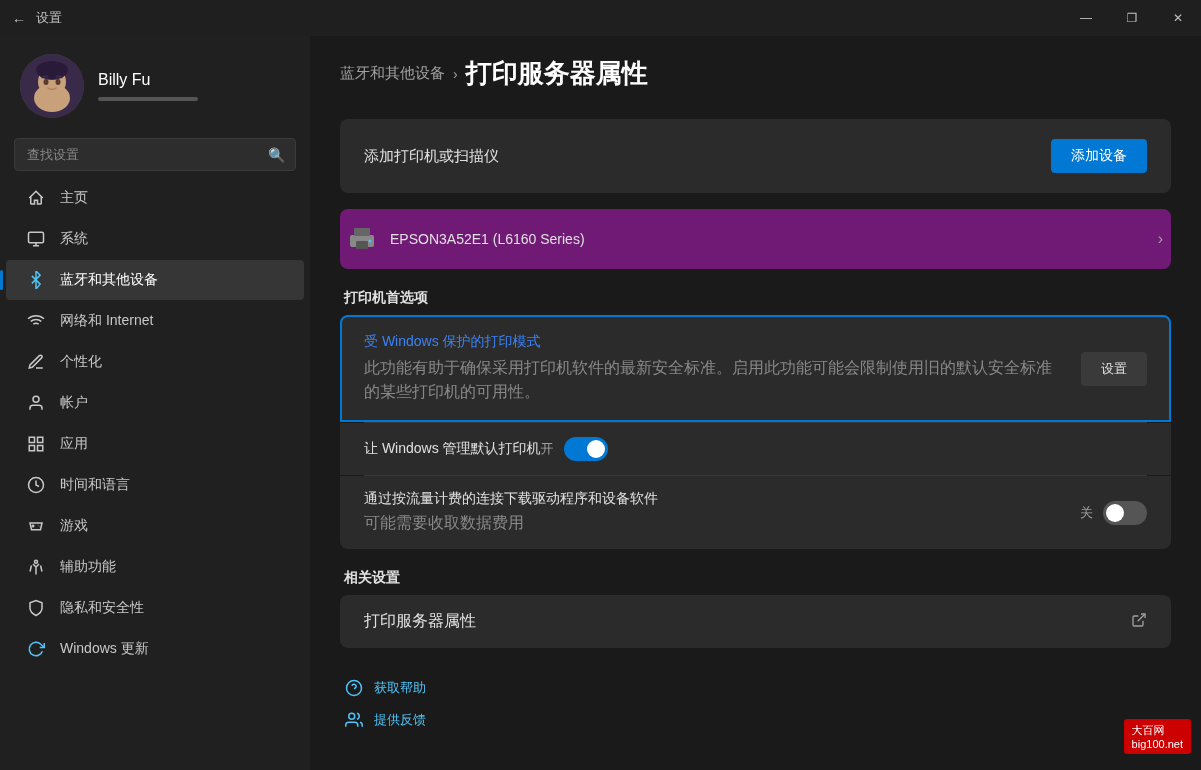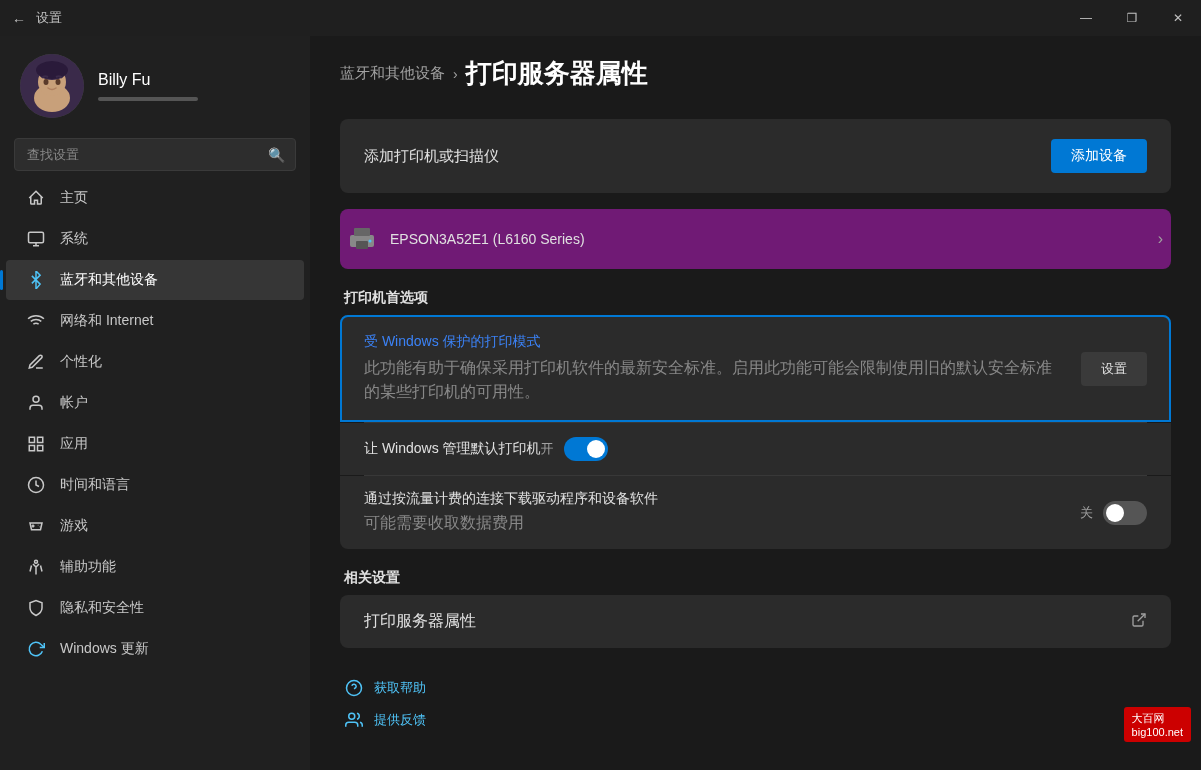--- a/index.html
+++ b/index.html
@@ -369,21 +369,21 @@
       padding: 6px 0;
       color: #4fc3f7;
       font-size: 13px;
       cursor: pointer;
     }
     .help-link-icon { width: 20px; height: 20px; display: flex; align-items: center; justify-content: center; }
 
     
     .watermark {
       position: fixed;
-      bottom: 28px;
+      bottom: 16px;
       right: 10px;
       background: #c00;
       color: white;
       font-size: 11px;
       padding: 4px 8px;
       border-radius: 3px;
       z-index: 999;
     }
   </style>
 </head>

